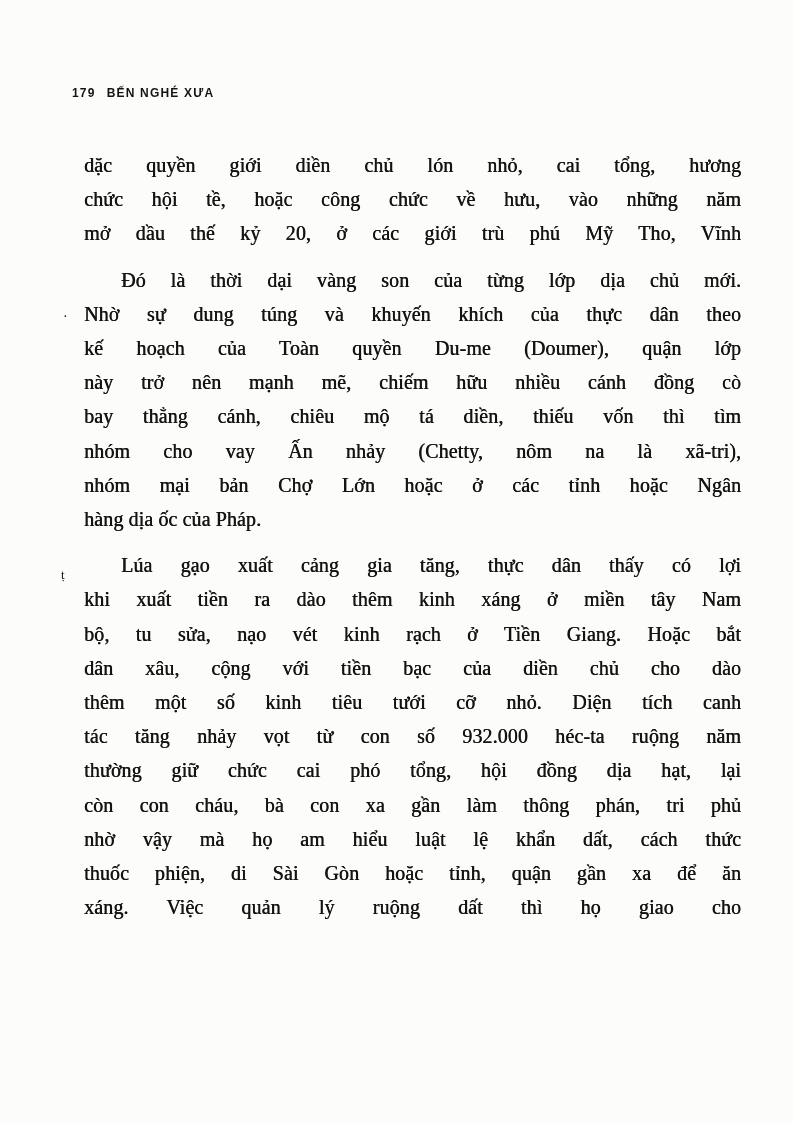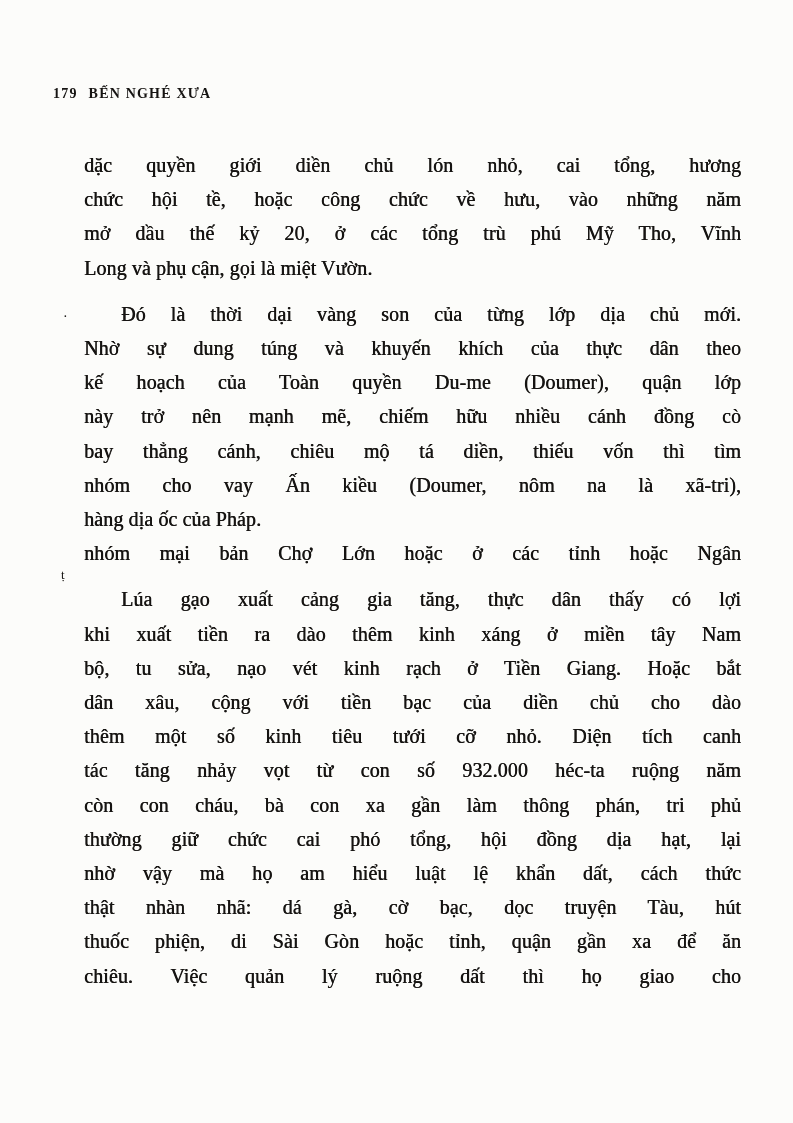--- a/index.html
+++ b/index.html
@@ -13,24 +13,24 @@
     height: 1123px;
     margin: 0 auto;
     background: var(--paper, #fcfcfa);
     color: var(--ink, #161412);
     overflow: hidden;
     font-family: "Liberation Serif", "DejaVu Serif", serif;
   }
   .running-head {
     position: absolute;
     top: 86px;
-    left: 53px;
-    font-family: Liberation Serif, serif;
+    left: 72px;
+    font-family: Liberation Sans, sans-serif;
     font-weight: bold;
-    font-size: 14px;
+    font-size: 12px;
     letter-spacing: 1.2px;
     white-space: nowrap;
     color: var(--ink, #161412);
   }
   .running-head .pgnum {
     margin-right: 11px;
   }
   .body-text {
     position: absolute;
     top: 148px;
@@ -69,40 +69,38 @@
 
 <div class="page" style="--paper: #fcfcfa; --ink: #161412;">
 
   <header class="running-head">
     <span class="pgnum">179</span><span>BẾN NGHÉ XƯA</span>
   </header>
 
   <main class="body-text" id="lines">
       <div class="line j">dặc quyền giới diền chủ lón nhỏ, cai tổng, hương</div>
       <div class="line j">chức hội tề, hoặc công chức về hưu, vào những năm</div>
-      <div class="line j">mở dầu thế kỷ 20, ở các tổng trù phú Mỹ Tho, Vĩnh</div>
-      <div class="line">Long và phụ cận, gọi là miệt Vườn.</div>
+      <div class="line j">mở dầu thế kỷ 20, ở các giới trù phú Mỹ Tho, Vĩnh</div>
       <div class="line j indent">Đó là thời dại vàng son của từng lớp dịa chủ mới.</div>
       <div class="line j">Nhờ sự dung túng và khuyến khích của thực dân theo</div>
       <div class="line j">kế hoạch của Toàn quyền Du-me (Doumer), quận lớp</div>
       <div class="line j">này trở nên mạnh mẽ, chiếm hữu nhiều cánh đồng cò</div>
       <div class="line j">bay thẳng cánh, chiêu mộ tá diền, thiếu vốn thì tìm</div>
-      <div class="line j">nhóm cho vay Ấn kiều (Doumer, nôm na là xã-tri),</div>
+      <div class="line j">nhóm cho vay Ấn nhảy (Chetty, nôm na là xã-tri),</div>
+      <div class="line j">nhóm mại bản Chợ Lớn hoặc ở các tỉnh hoặc Ngân</div>
       <div class="line">hàng dịa ốc của Pháp.</div>
-      <div class="line j">nhóm mại bản Chợ Lớn hoặc ở các tỉnh hoặc Ngân</div>
       <div class="line j indent">Lúa gạo xuất cảng gia tăng, thực dân thấy có lợi</div>
       <div class="line j">khi xuất tiền ra dào thêm kinh xáng ở miền tây Nam</div>
       <div class="line j">bộ, tu sửa, nạo vét kinh rạch ở Tiền Giang. Hoặc bắt</div>
       <div class="line j">dân xâu, cộng với tiền bạc của diền chủ cho dào</div>
       <div class="line j">thêm một số kinh tiêu tưới cỡ nhỏ. Diện tích canh</div>
       <div class="line j">tác tăng nhảy vọt từ con số 932.000 héc-ta ruộng năm</div>
+      <div class="line j">thường giữ chức cai phó tổng, hội đồng dịa hạt, lại</div>
       <div class="line j">còn con cháu, bà con xa gần làm thông phán, tri phủ</div>
-      <div class="line j">thường giữ chức cai phó tổng, hội đồng dịa hạt, lại</div>
       <div class="line j">nhờ vậy mà họ am hiểu luật lệ khẩn dất, cách thức</div>
-      <div class="line j">thật nhàn nhã: dá gà, cờ bạc, dọc truyện Tàu, hút</div>
       <div class="line j">thuốc phiện, di Sài Gòn hoặc tỉnh, quận gần xa để ăn</div>
-      <div class="line j">chiêu. Việc quản lý ruộng dất thì họ giao cho</div>
+      <div class="line j">xáng. Việc quản lý ruộng dất thì họ giao cho</div>
     </main>
 
   <span class="artifact a1">·</span>
   <span class="artifact a2">ṭ</span>
 
 </div>
 
 </body></html>

